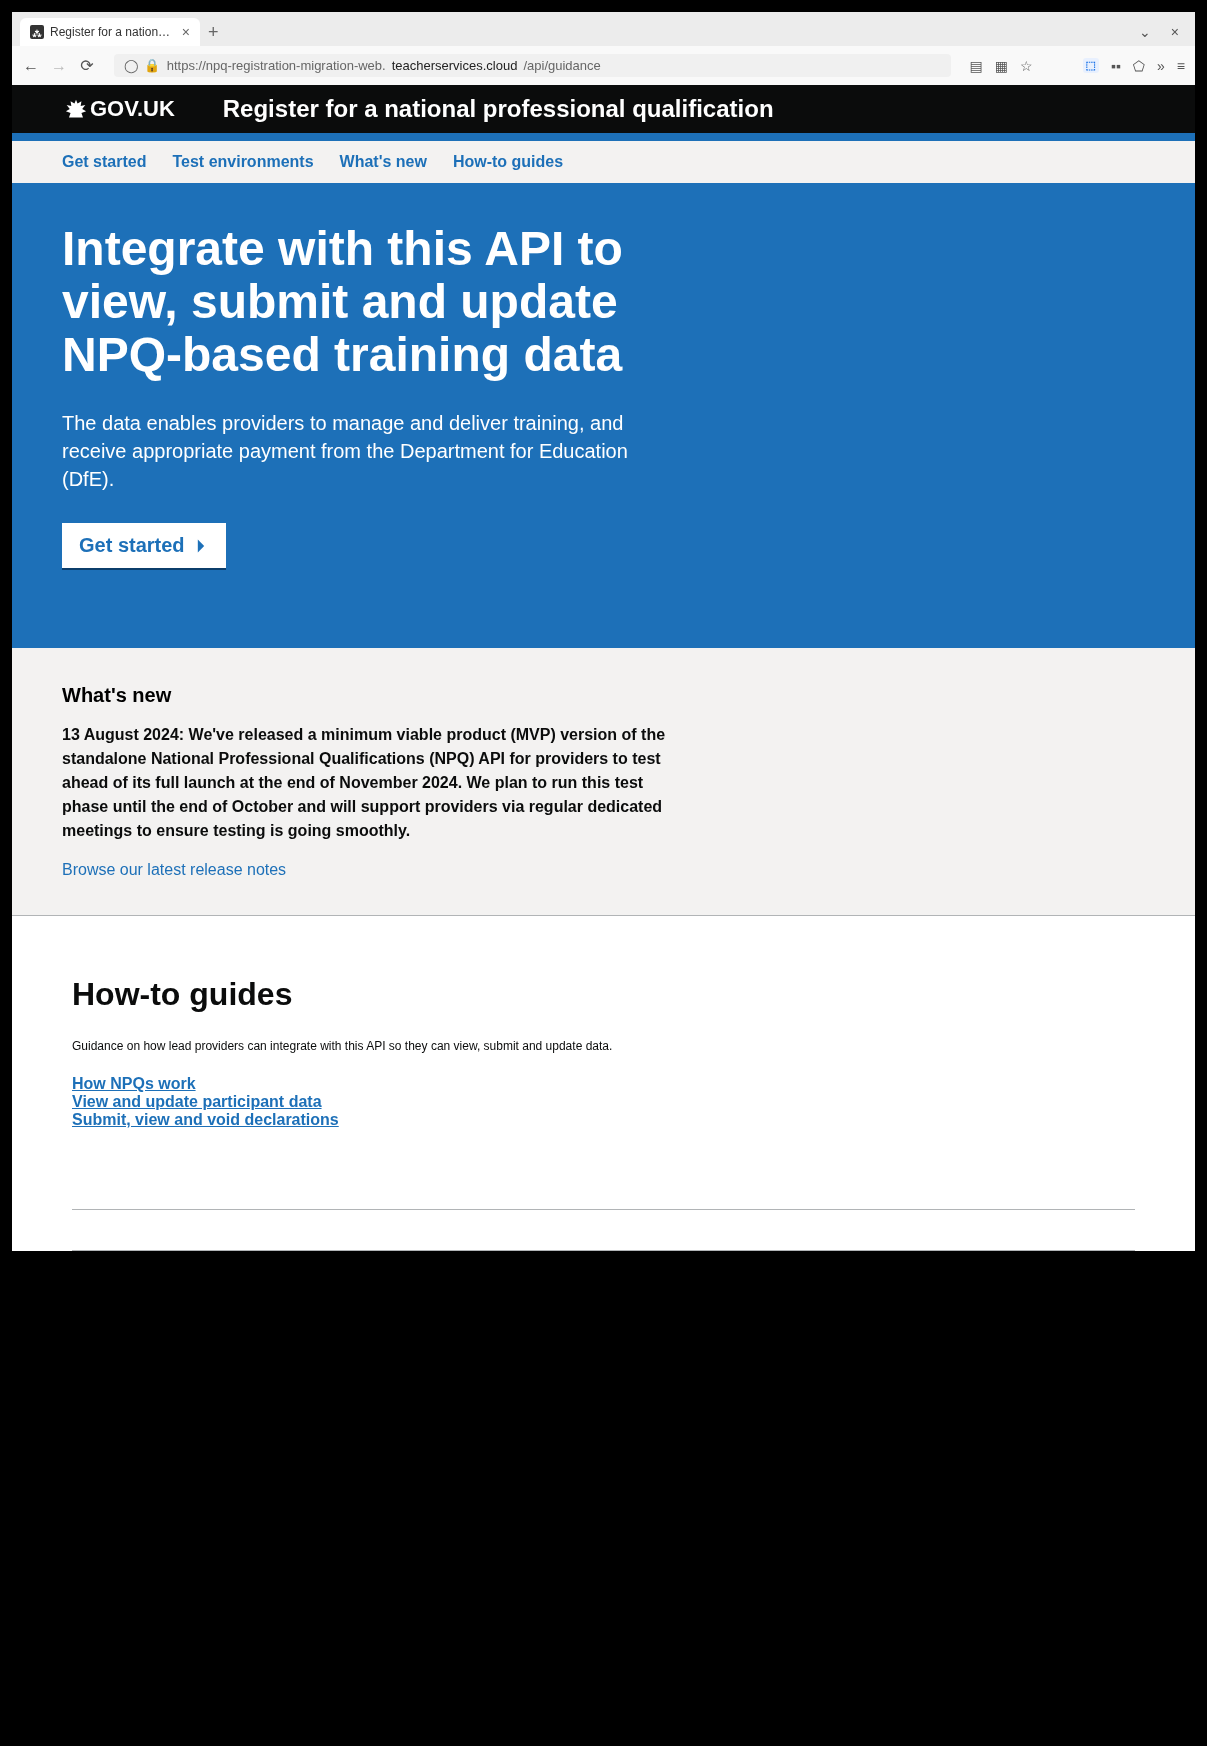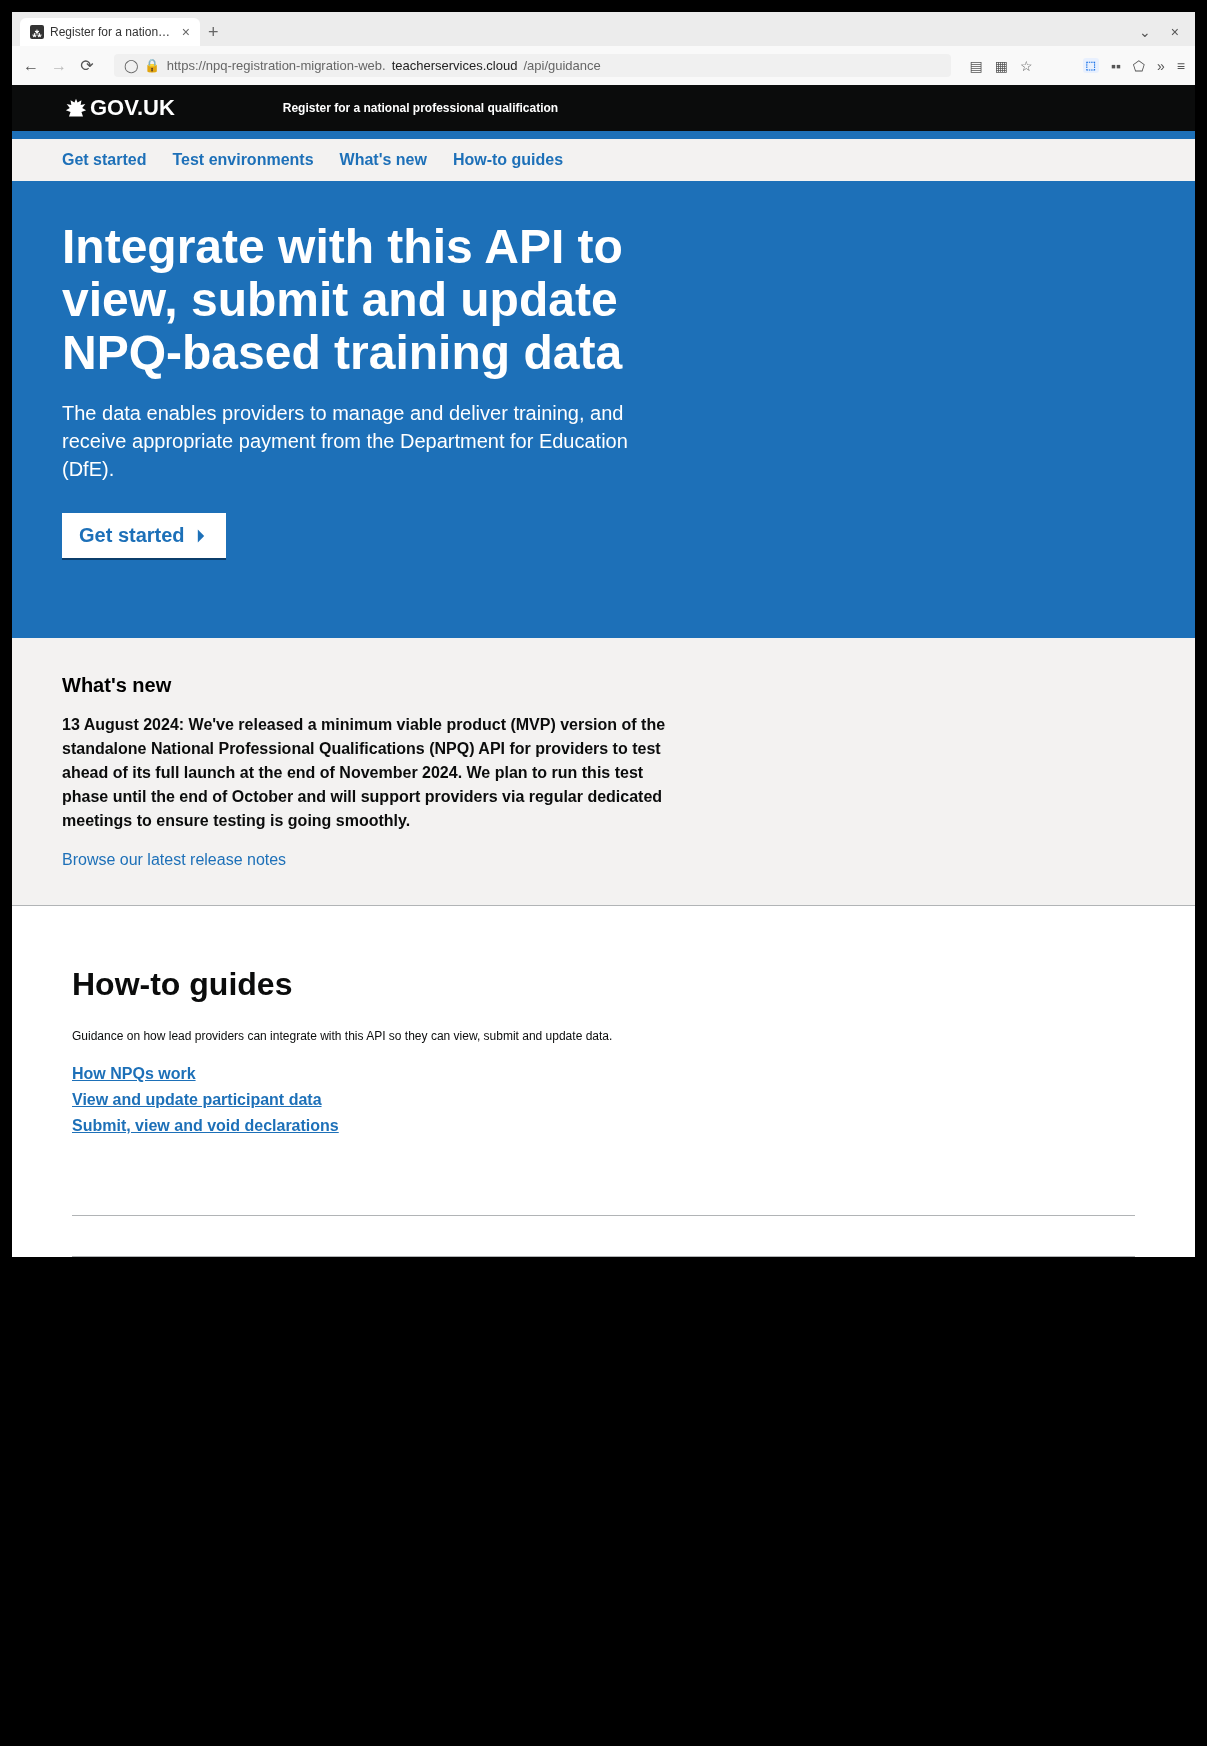--- a/index.html
+++ b/index.html
@@ -19,36 +19,36 @@
 .nav-btn.disabled { color: #bbb; }
 .url-field { flex: 1; display: flex; align-items: center; background: #f0f0f0; border-radius: 4px; padding: 4px 10px; gap: 6px; font-size: 13px; color: #666; margin: 0 8px; }
 .url-field .domain-dark { color: #222; }
 .toolbar-icons { display: flex; gap: 12px; align-items:center; }
 .toolbar-icons span { font-size: 14px; color: #555; cursor:pointer; }
 .toolbar-icons .blue { color: #1a73e8; font-weight:bold; background:#e8f0fe; padding:1px 3px; border-radius:3px; font-size:11px; }
 .page { background: #fff; }
 .govuk-header { background: #0b0c0c; display: flex; align-items: center; padding: 10px 50px; border-bottom: 8px solid #1d70b8; }
 .crown { display:flex; align-items:center; color:#fff; font-weight:bold; font-size:22px; }
 .crown svg { width:28px; height:24px; fill:#fff; }
-.service-name { margin-left: 108px; color:#fff; font-weight:bold; font-size:12px; }
+.service-name { margin-left: 48px; color:#fff; font-weight:bold; font-size:24px; }
 .nav-bar { background: #f3f2f1; padding: 12px 50px; display:flex; gap:26px; }
 .nav-bar a { color:#1d70b8; font-weight:bold; font-size:16px; text-decoration:none; }
 .hero { background:#1d70b8; color:#fff; padding: 40px 50px 80px 50px; }
 .hero h1 { font-size:48px; font-weight:bold; line-height:1.1; max-width:620px; }
-.hero p { font-size:20px; margin-top:20px; max-width:600px; line-height:1.4; }
+.hero p { font-size:20px; margin-top:28px; max-width:600px; line-height:1.4; }
 .hero-btn { display:inline-flex; align-items:center; background:#fff; color:#1d70b8; font-weight:bold; font-size:20px; padding:10px 16px; margin-top:30px; gap:8px; cursor:pointer; border:1px solid #fff; box-shadow: 0 2px 0 #0b3d6b; }
 .hero-btn svg { width:16px; height:16px; fill:#1d70b8; }
 .whats-new { background:#f3f2f1; padding: 36px 50px; border-bottom:1px solid #b1b4b6; }
 .whats-new h2 { font-size:20px; font-weight:bold; }
 .whats-new p { font-size:16px; margin-top:16px; max-width:630px; line-height:1.5; color:#0b0c0c;font-weight:bold; }
 .link { color:#1d70b8; font-size:16px; display:inline-block; margin-top:18px; }
 .section { padding: 60px 60px 40px 60px; }
 .section h2 { font-size:32px; font-weight:bold; color:#0b0c0c; }
 .section p { font-size:12px; margin-top:24px; max-width:560px; line-height:1.5; color:#0b0c0c; }
-.link-list { margin-top:20px; display:flex; flex-direction:column; gap:8px; }
+.link-list { margin-top:20px; display:flex; flex-direction:column; }
 .link-list a { color:#1d70b8; font-weight:bold; text-decoration:underline; font-size:16px; }
 .divider { border:none; border-top:1px solid #b1b4b6; margin: 40px 60px 0 60px; }
 </style>
 </head>
 <body>
 
 <div class="window">
 <div class="browser-chrome">
   <div class="tab-bar">
     <div class="tab">

